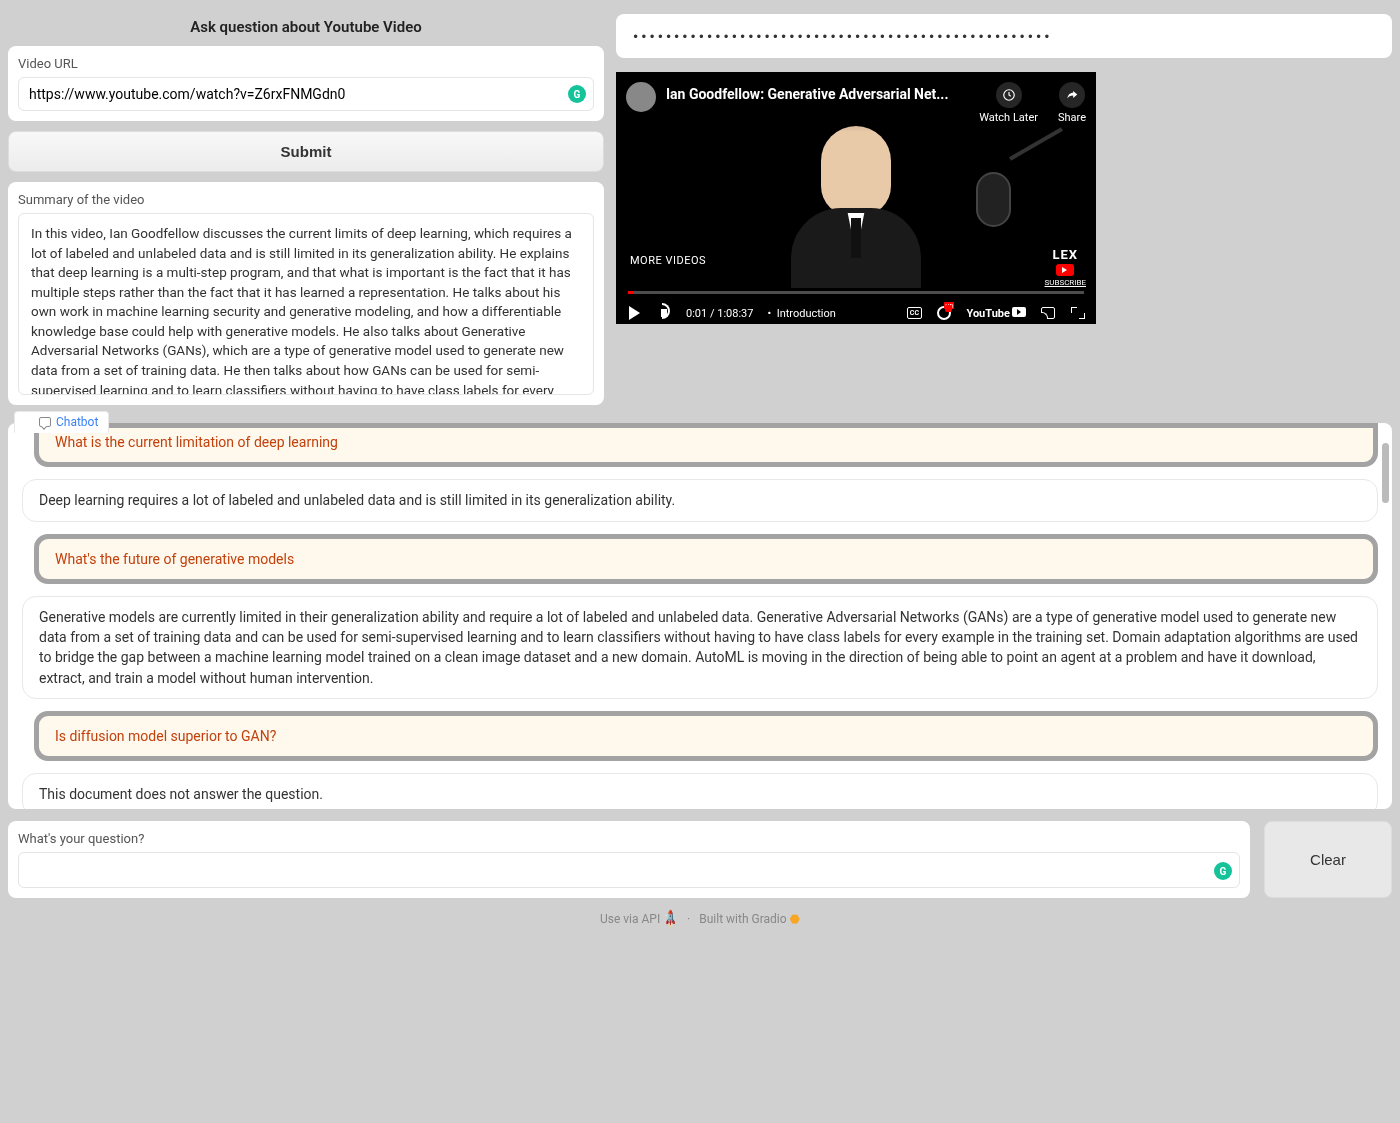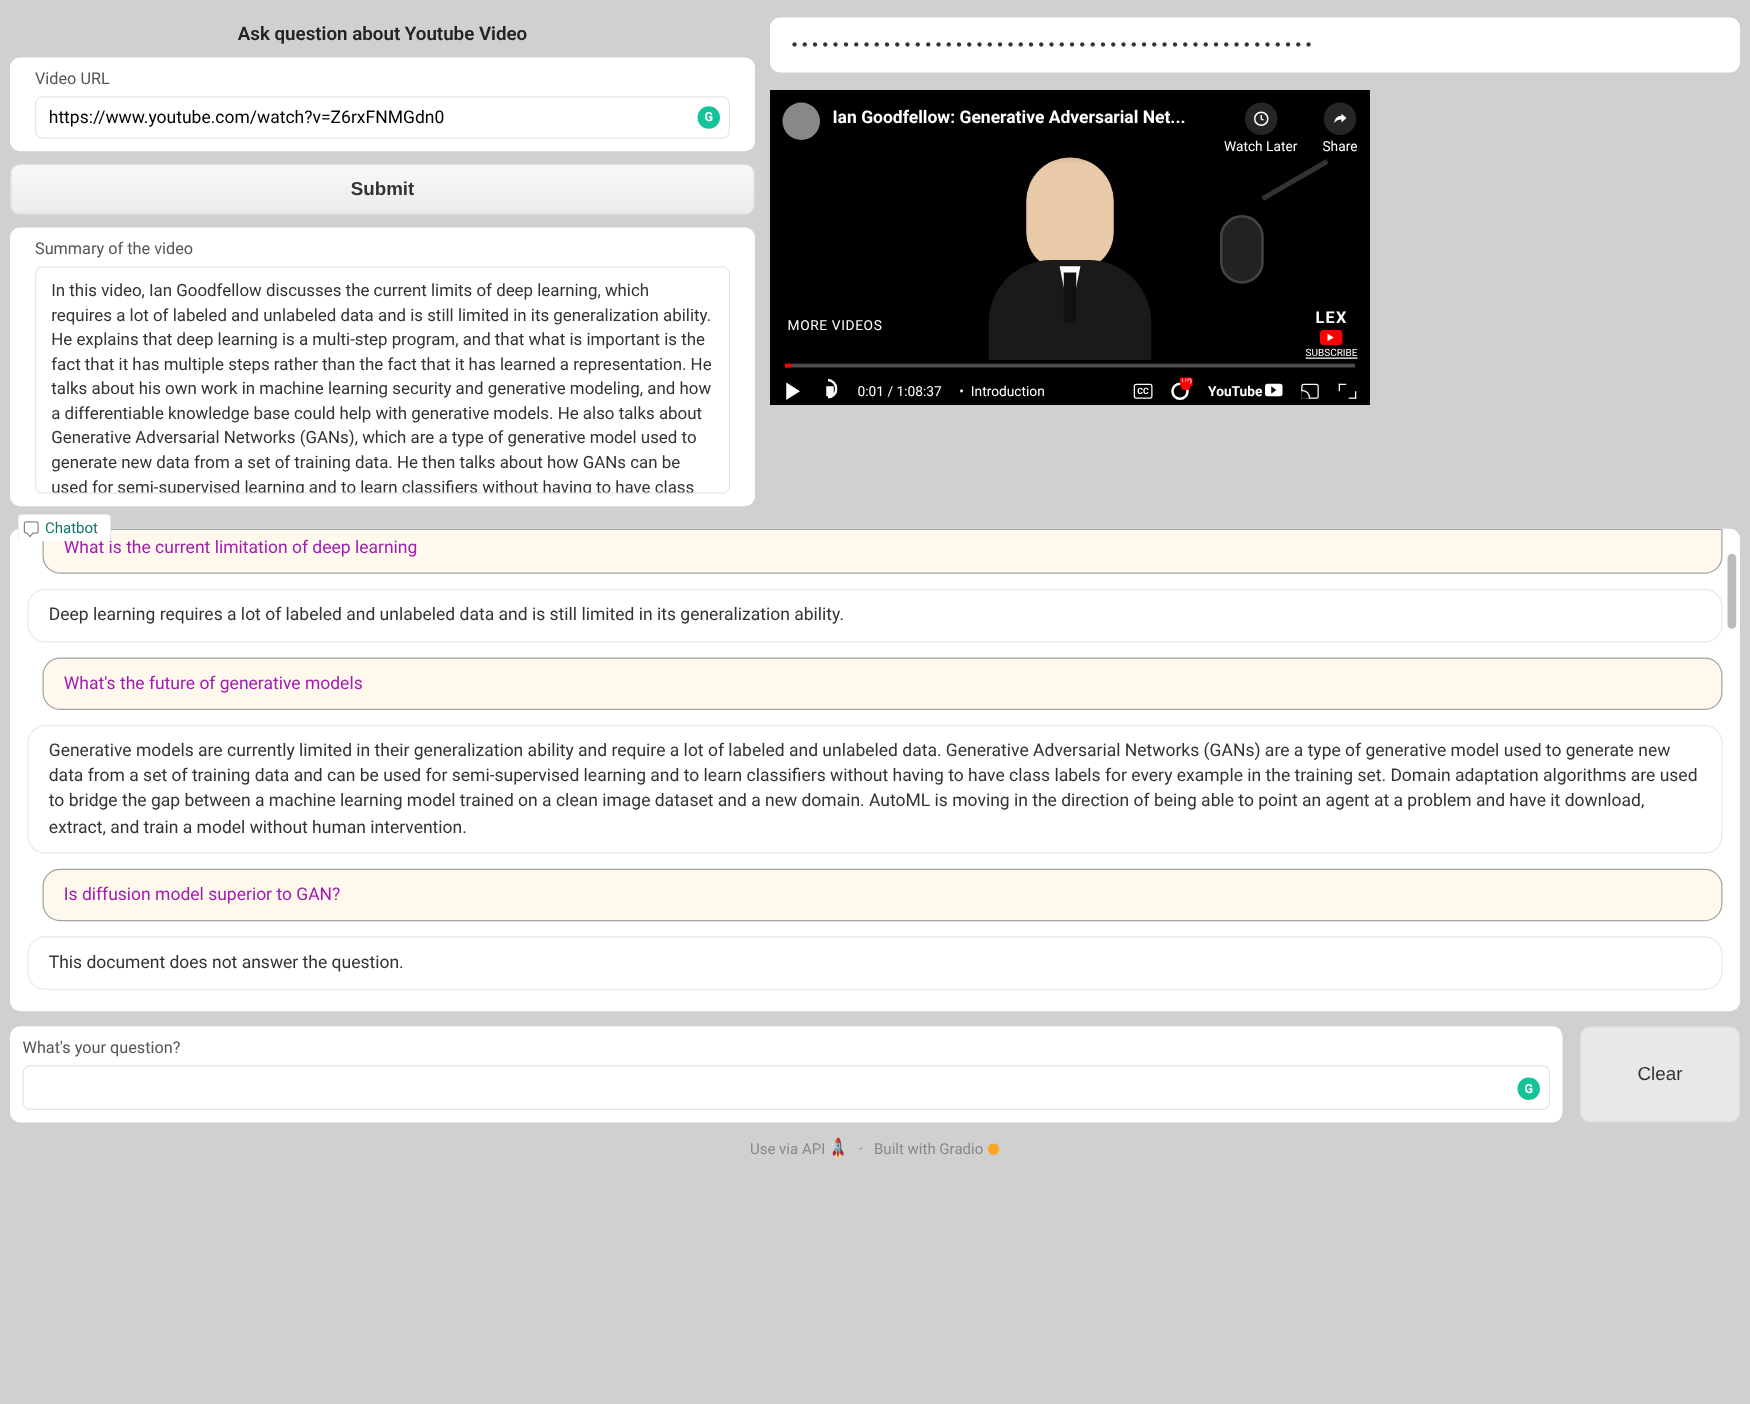--- a/index.html
+++ b/index.html
@@ -23,21 +23,21 @@
 .app-title {
   text-align: center;
   font-weight: 600;
   font-size: 15px;
   padding: 16px 0 10px;
   color: #222;
 }
 .panel {
   background: #fff;
   border-radius: 8px;
-  padding: 10px 20px;
+  padding: 10px 10px;
   margin-bottom: 10px;
 }
 .panel-label {
   font-size: 13px;
   color: #555;
   margin-bottom: 6px;
 }
 .text-input, .textarea {
   width: 100%;
   border: 1px solid #e5e5e5;
@@ -275,23 +275,23 @@
   position: relative;
 }
 .chatbot-tab {
   position: absolute;
   top: -12px;
   left: 6px;
   background: #fff;
   border: 1px solid #e8e8e8;
   border-bottom: 1px solid #fff;
   border-radius: 4px 4px 0 0;
-  padding: 3px 10px 3px 4px;
+  padding: 3px 10px 3px 24px;
   font-size: 12px;
-  color: #0f766e;
+  color: #3b82f6;
   display: flex;
   align-items: center;
   gap: 5px;
   z-index: 2;
 }
 .chat-icon { width: 12px; height: 10px; border: 1px solid #888; border-radius: 2px; position: relative;}
 .chat-icon::after { content: ""; position: absolute; left: 2px; bottom: -3px; width: 3px; height: 3px; border-left: 1px solid #888; border-bottom: 1px solid #888; transform: rotate(-45deg); background: #fff;}
 .chat-scroll {
   height: 386px;
   overflow: hidden;
@@ -309,23 +309,23 @@
 }
 .msg {
   border-radius: 14px;
   padding: 10px 16px;
   margin: 12px 0;
   font-size: 14px;
   line-height: 1.45;
 }
 .msg.user {
   background: #fff8ed;
-  border: 1px solid #a3a3a3;
+  border: 5px solid #a3a3a3;
   margin-left: 12px;
-  color: #a21caf;
+  color: #c2410c;
 }
 .msg.bot {
   background: #fff;
   border: 1px solid #e8e8e8;
   color: #333;
 }
 .msg.cut-top {
   border-top-left-radius: 0;
   border-top-right-radius: 0;
   margin-top: -8px;

